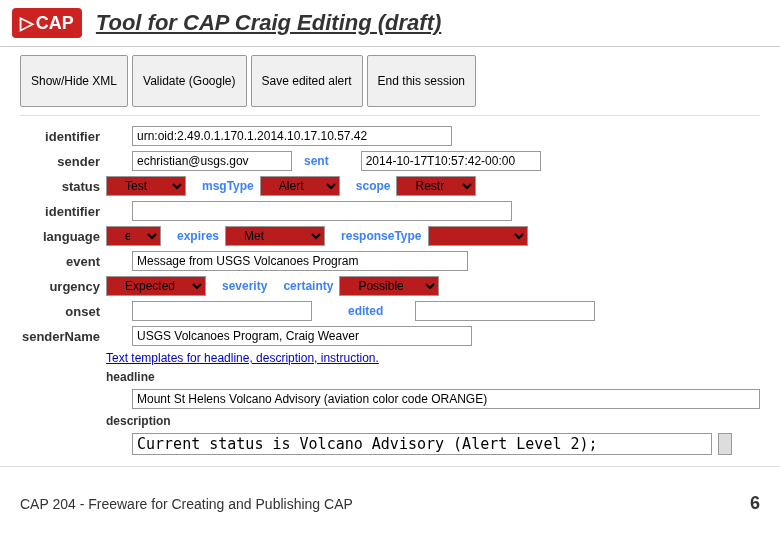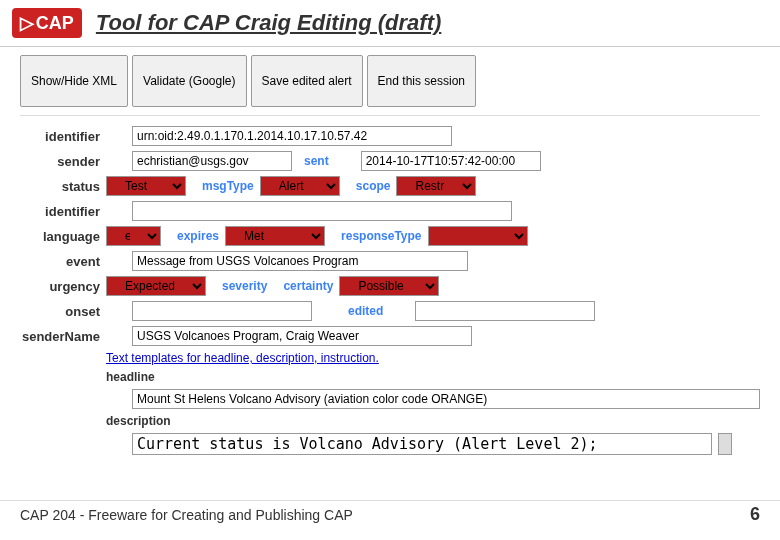--- a/index.html
+++ b/index.html
@@ -110,26 +110,26 @@
     .form-select-sm {
       width: 80px;
     }
 
     .form-select-med {
       width: 100px;
     }
 
     .footer {
       position: absolute;
-      bottom: 12px;
+      bottom: 0;
       left: 0;
       right: 0;
       background: #fff;
       border-top: 1px solid #ddd;
-      padding: 3px 20px;
+      padding: 26px 20px;
       display: flex;
       justify-content: space-between;
       align-items: center;
     }
 
     .footer-text {
       font-size: 14px;
       color: #333;
     }
 

